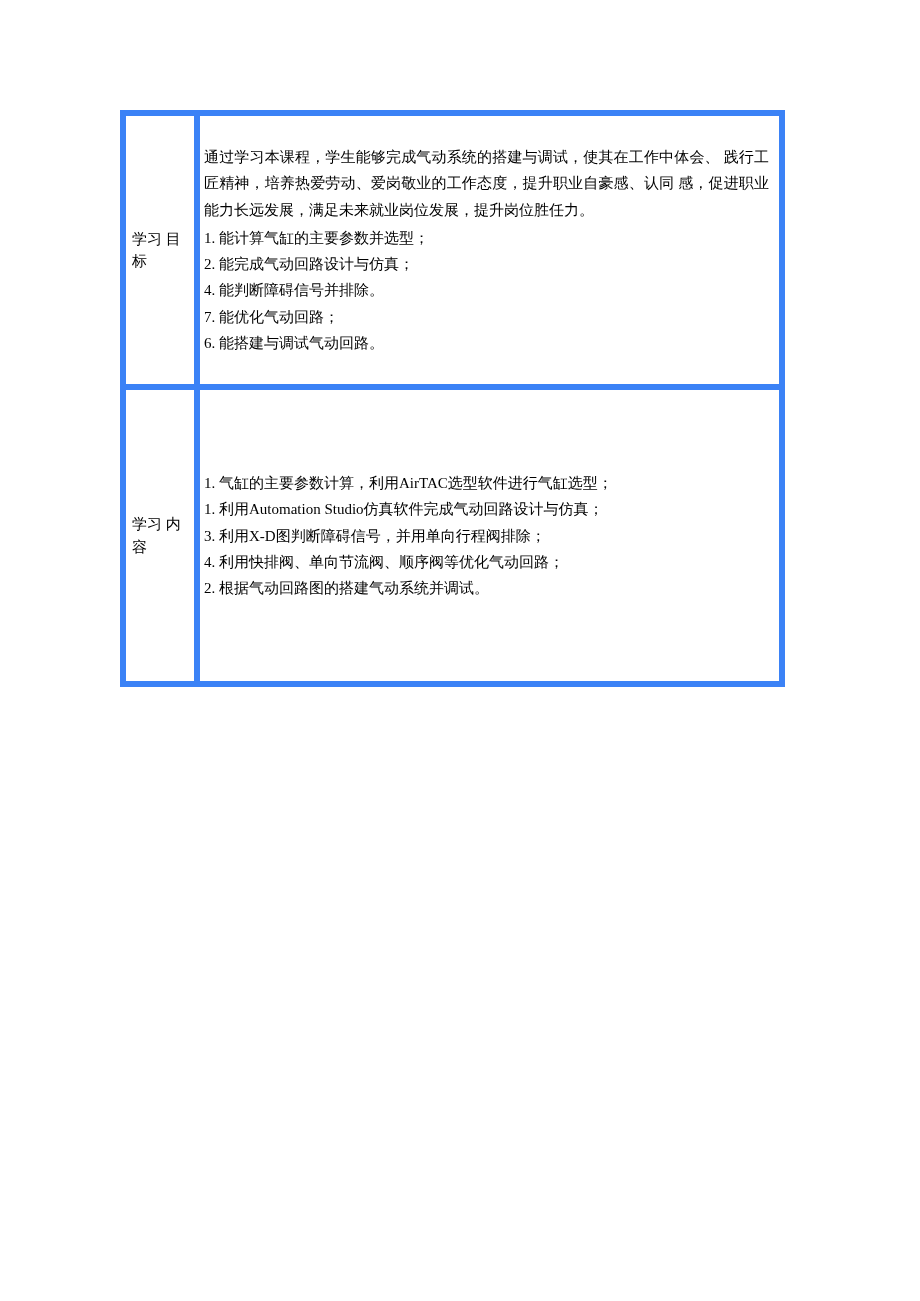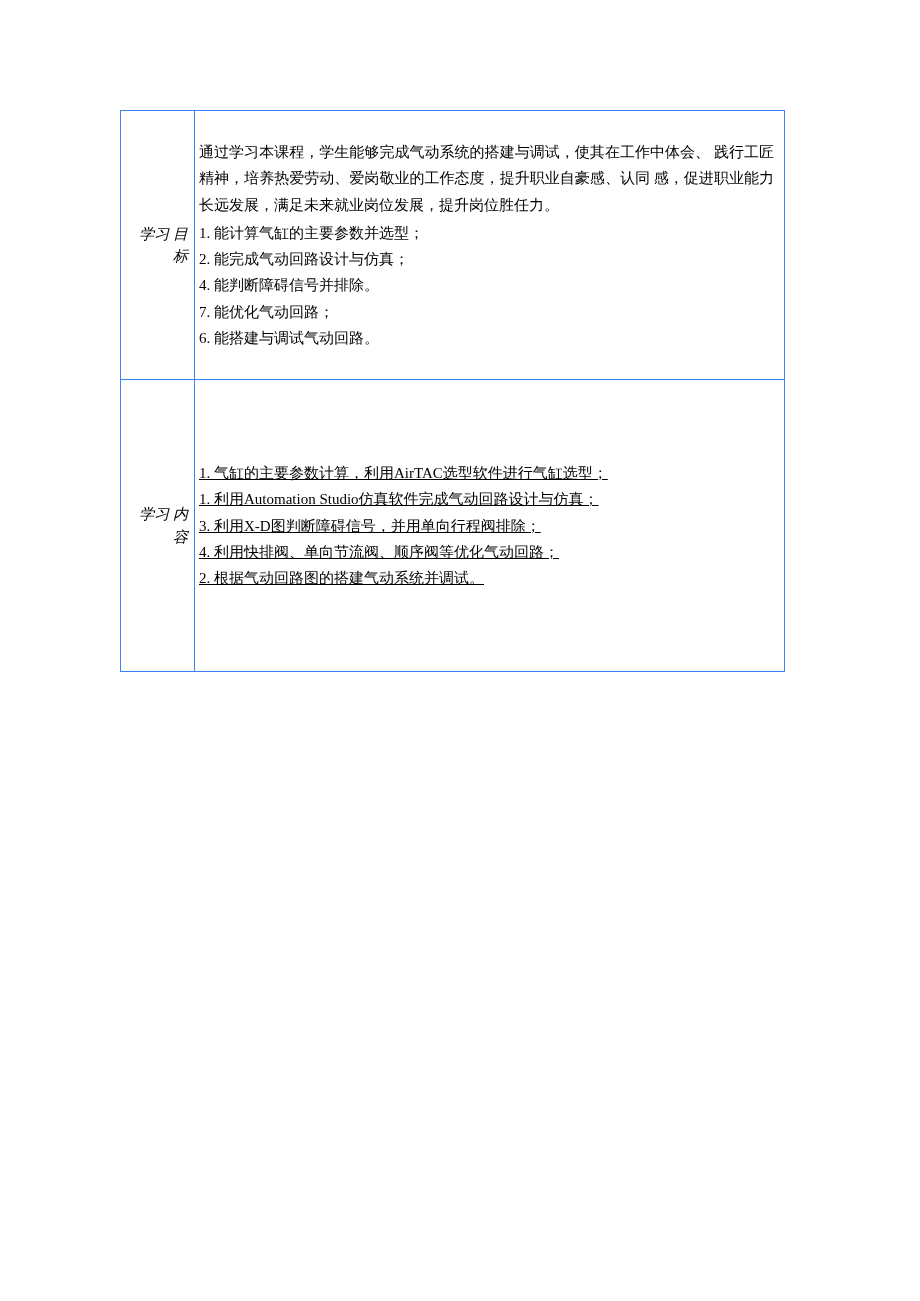--- a/index.html
+++ b/index.html
@@ -14,42 +14,40 @@
       color: #000;
       padding: 110px 120px 0 120px;
       width: 920px;
     }
     .doc-table {
       border-collapse: collapse;
       width: 665px;
       border: 1px solid #000;
     }
     .doc-table td {
-      border: 1px solid #3b82f6;
+      border: 6px solid #3b82f6;
       vertical-align: middle;
     }
     .label-cell {
       width: 74px;
       padding: 6px 6px;
-      text-align: right;
+      text-align: left;
       line-height: 1.5;
       letter-spacing: 0;
-      font-style: italic;
     }
     .content-cell {
       padding: 16px 8px 16px 4px;
       line-height: 1.75;
       text-align: justify;
     }
     .row-goals .content-cell {
       padding: 28px 10px 28px 4px;
     }
     .row-contents .content-cell {
       padding: 80px 10px 80px 4px;
-      text-decoration: underline;
     }
     .intro {
       margin-bottom: 2px;
     }
     .list-line {
       display: block;
     }
   </style>
 </head>
 <body>

